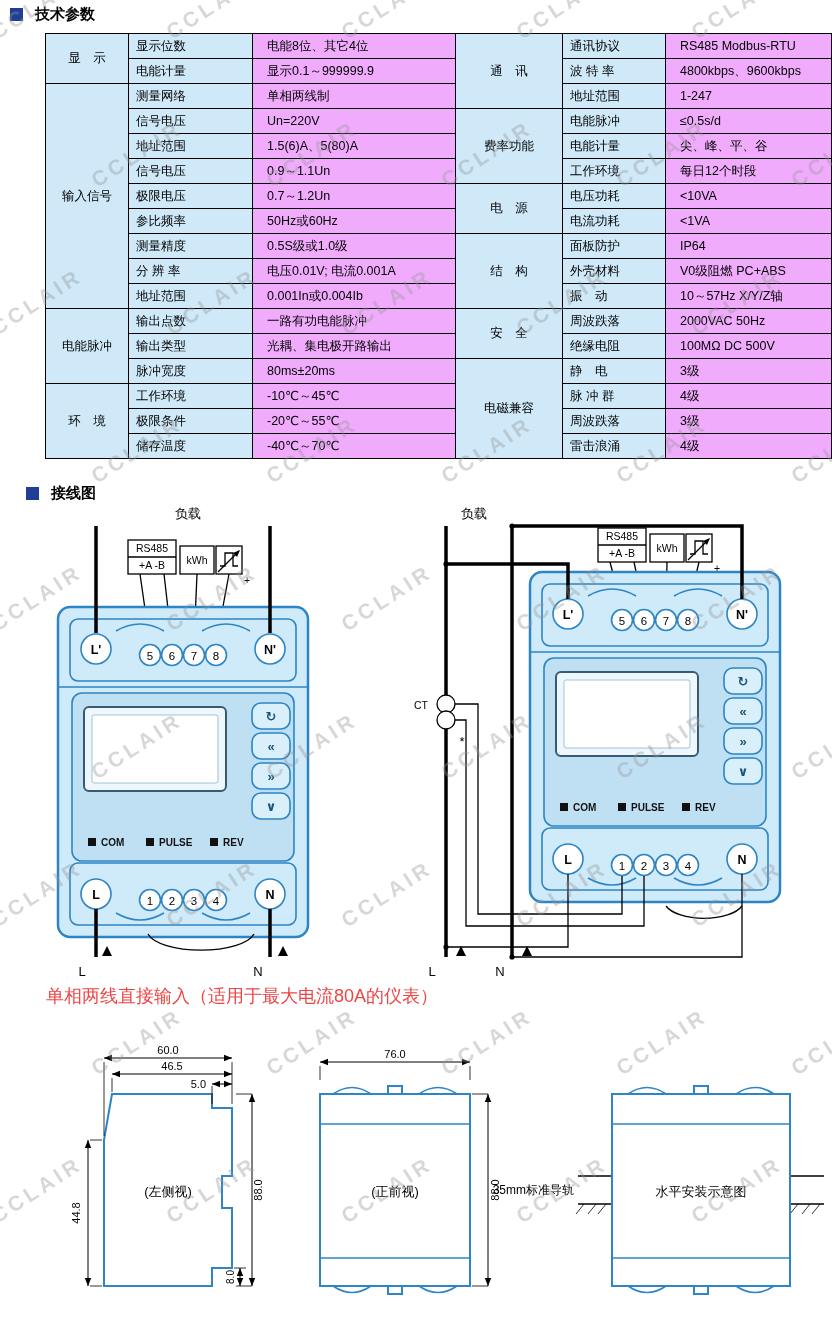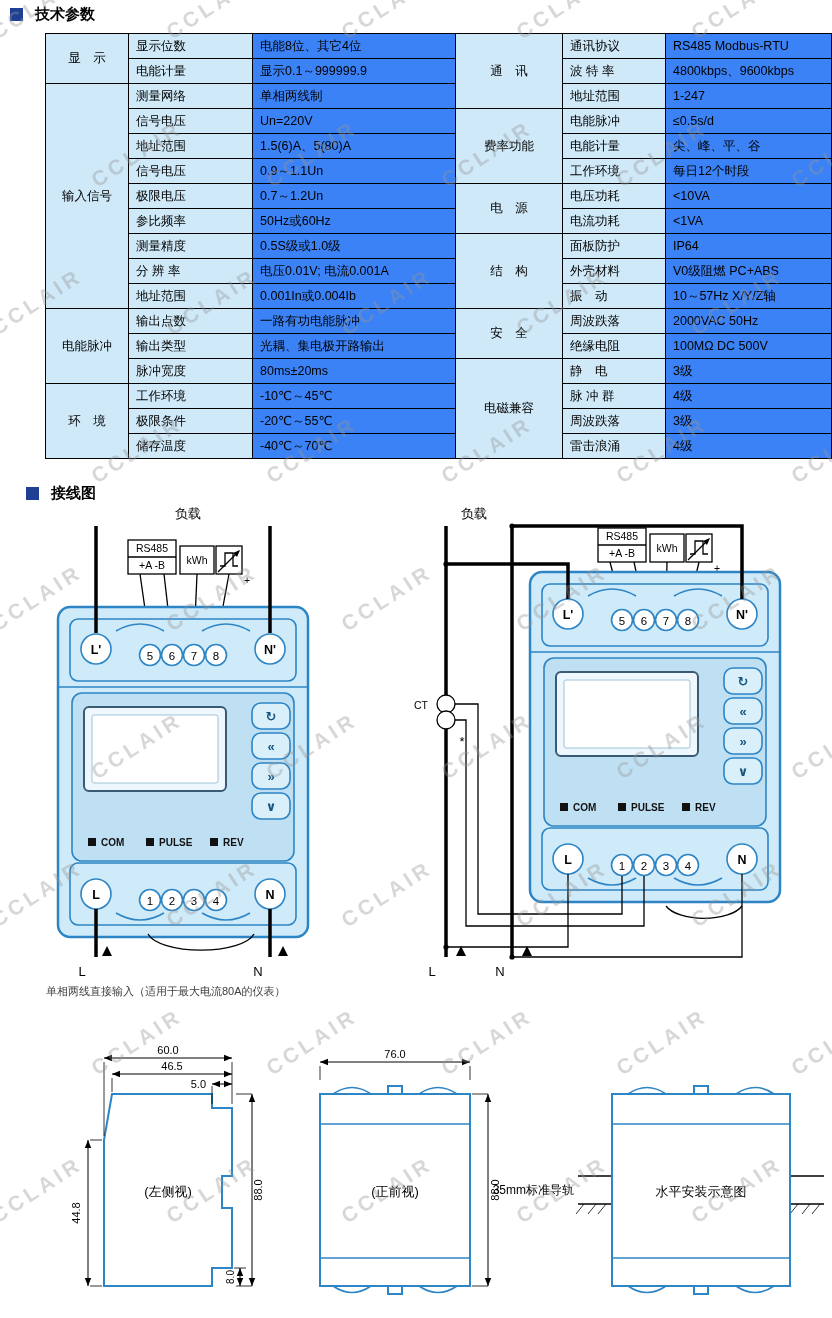--- a/index.html
+++ b/index.html
@@ -8,22 +8,22 @@
   .sec-title{position:absolute;display:flex;align-items:center;gap:12px;font-size:15px;font-weight:bold}
   .bullet{width:13px;height:13px;background:#1e3f94;display:inline-block}
   .blue-title{color:#2030b0}
   #t1{left:10px;top:5px}
   #t2{left:26px;top:484px}
   #t3{left:10px;top:1012px}
   table{position:absolute;left:45px;top:33px;width:786px;border-collapse:collapse;table-layout:fixed}
   td{border:1px solid #000;font-size:12.5px;height:25px;overflow:hidden;white-space:nowrap;vertical-align:middle}
   .gcell{background:#cfe9f8;text-align:center}
   .pcell{background:#cfe9f8;padding-left:7px}
-  .vcell{background:#3b82f6;padding-left:7px}
-  .caption{position:absolute;font-size:11px;color:#404040}
+  .vcell{background:#f0abfc;padding-left:14px}
+  .caption{position:absolute;font-size:18px;color:#ef4444}
   #cap1{left:46px;top:984px}
   #cap2{left:448px;top:984px}
   #wd1{position:absolute;left:28px;top:502px}
   #wd2{position:absolute;left:412px;top:502px}
   #dimsvg{position:absolute;left:0;top:1036px}
   .wm-layer{position:absolute;inset:0;z-index:30;pointer-events:none;overflow:hidden}
   .wm{position:absolute;transform:rotate(-33deg);font-size:21px;font-weight:bold;letter-spacing:4px;color:rgba(150,150,150,0.38);white-space:nowrap}
   
   .mbody{fill:#cfeaf8;stroke:#2d85c5;stroke-width:2.5}
   .mcover{fill:#cfeaf8;stroke:#2d85c5;stroke-width:1.6}

